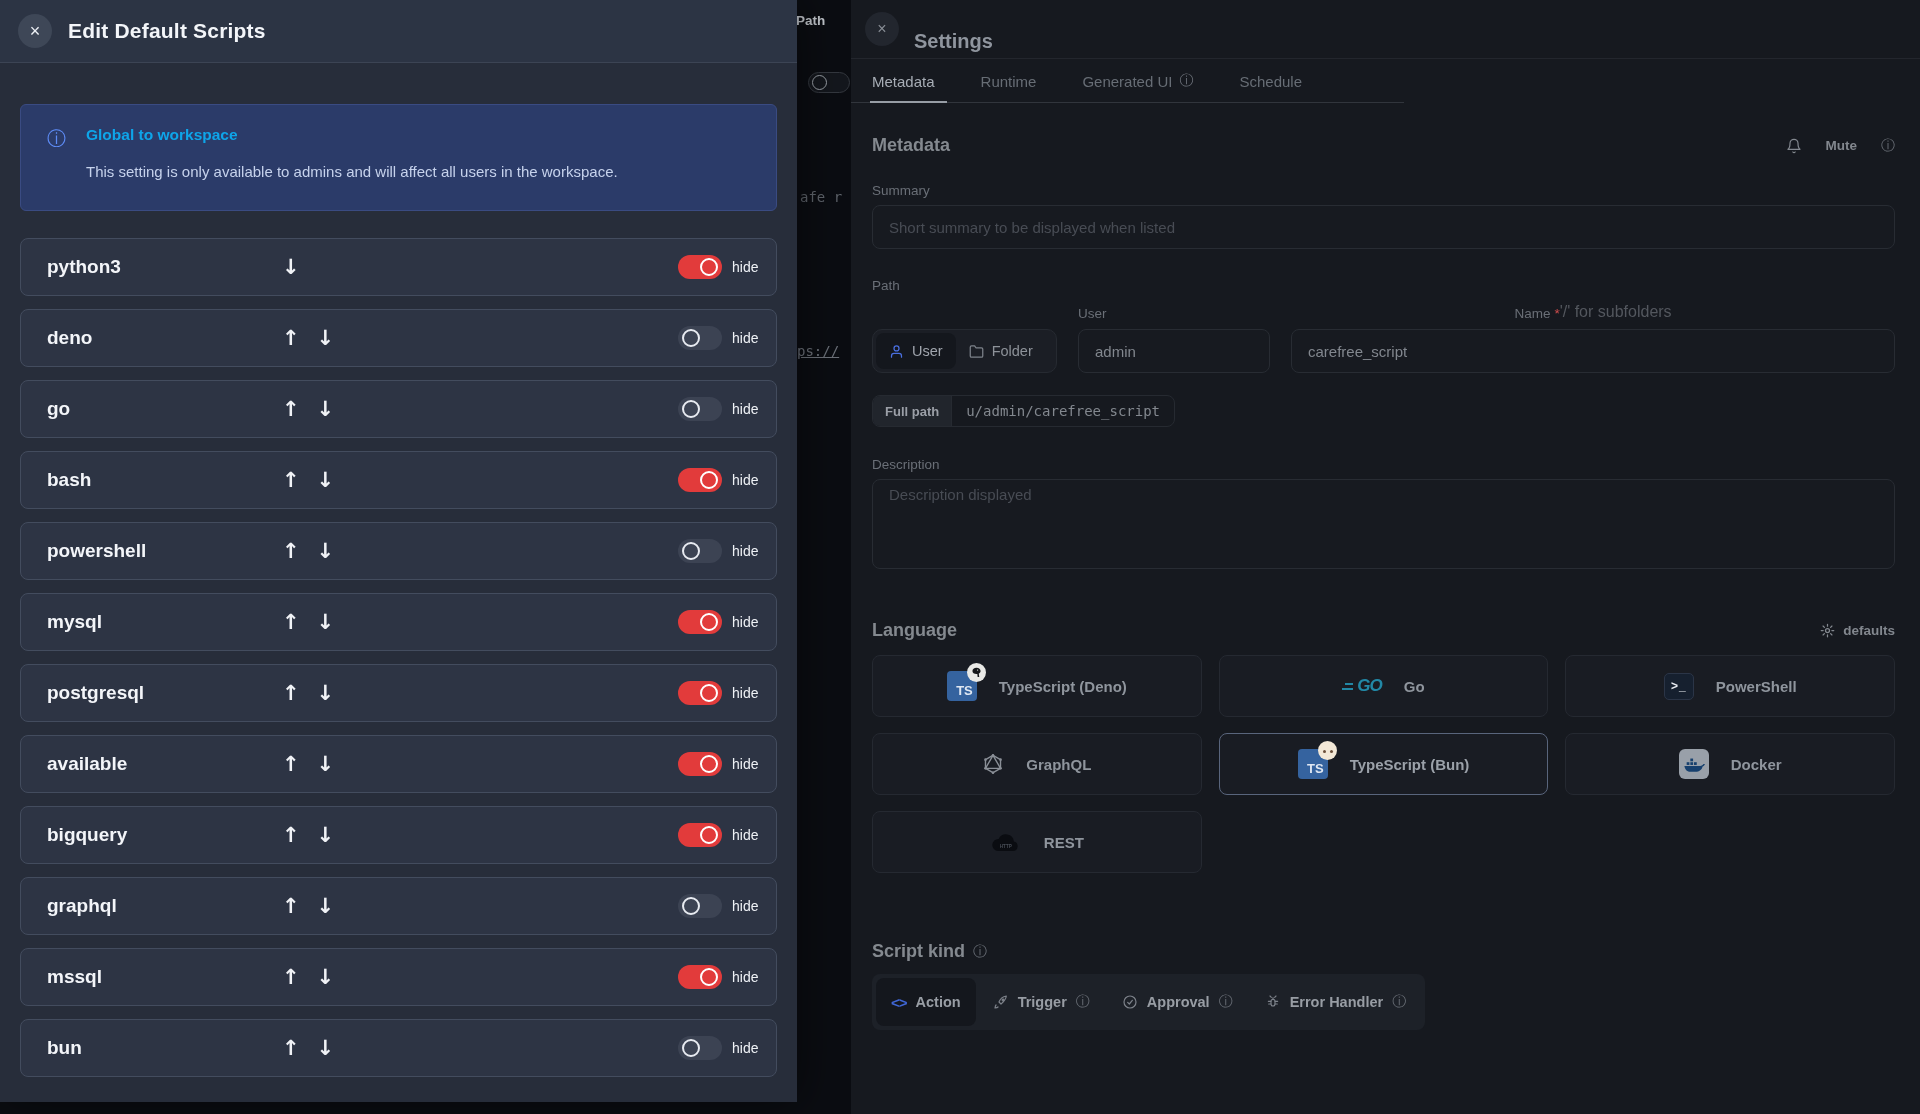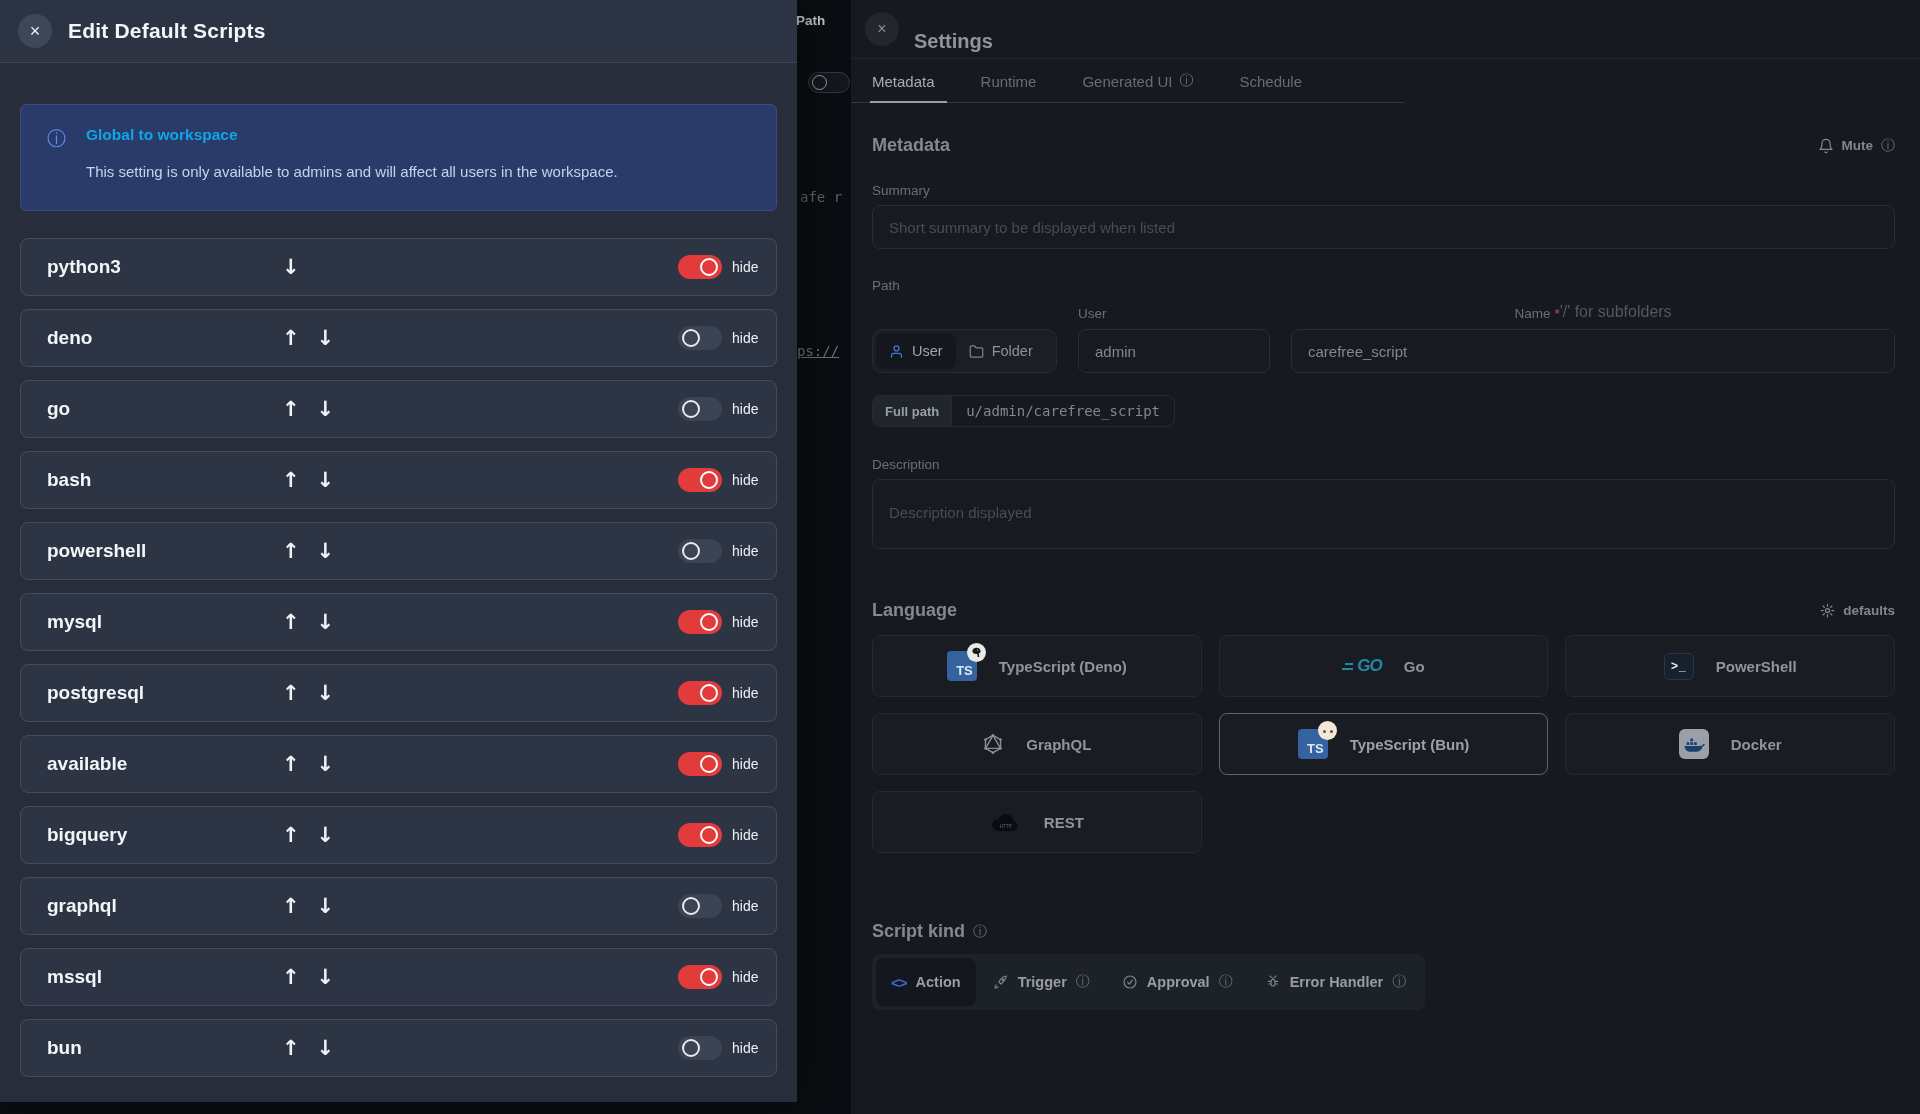--- a/index.html
+++ b/index.html
@@ -47,21 +47,21 @@
   .tabs { position:relative; height:44px; display:flex; align-items:center; gap:46px; padding:0 21px; }
   .tabs::after { content:""; position:absolute; left:0; bottom:0; width:553px; height:1px; background:#31353c; }
   .tab { position:relative; z-index:1; height:100%; display:flex; align-items:center; gap:7px; font-size:15px; color:#676d75; cursor:pointer; }
   .tab.active { color:#a7adb5; }
   .tab.active::after { content:""; position:absolute; left:-2px; right:-12px; bottom:0; height:2px; background:#979da5; }
 
   .rd-content { padding:0 25px 0 21px; }
   .sect-head { display:flex; align-items:center; justify-content:space-between; }
   .sect-title { font-size:18px; font-weight:700; color:#84898f; display:flex; align-items:center; gap:8px; }
   .m-top-meta { margin-top:32px; }
-  .mute { display:flex; align-items:center; gap:8px; font-size:13.5px; font-weight:600; color:#82878e; cursor:pointer; }
+  .mute { display:flex; align-items:center; gap:24px; font-size:13.5px; font-weight:600; color:#82878e; cursor:pointer; }
   .info { font-size:14px; color:#6a6f77; font-family:"DejaVu Sans", sans-serif; font-weight:400; }
 
   .field-label { font-size:13.5px; color:#6a6f77; }
   .lbl-summary { margin-top:27px; }
   .input { width:100%; height:44px; background:#171a20; border:1px solid #282c33; border-radius:8px; padding:0 16px; font-size:15px; color:#82878e; font-family:"Liberation Sans", sans-serif; outline:none; }
   .input::placeholder, textarea::placeholder { color:#484c54; opacity:1; }
   .mt7 { margin-top:7px; }
   .lbl-path { margin-top:29px; }
 
   .path-grid { display:grid; grid-template-columns:185px 192px 1fr; gap:0 21px; margin-top:8px; }
@@ -71,21 +71,21 @@
   .hint { font-size:16px; color:#53575e; }
   .owner-toggle { height:44px; background:#1b1e25; border:1px solid #262a31; border-radius:10px; display:flex; align-items:center; padding:3px; }
   .owner-opt { height:100%; display:flex; align-items:center; gap:8px; padding:0 13px; border-radius:8px; font-size:14.5px; color:#8d9299; cursor:pointer; }
   .owner-opt.selected { background:#14171d; color:#a0a5ad; }
 
   .full-path { margin-top:22px; display:inline-flex; align-items:stretch; height:32px; border:1px solid #262a31; border-radius:8px; overflow:hidden; }
   .fp-label { background:#21252c; border-right:1px solid #262a31; display:flex; align-items:center; padding:0 12px; font-size:13px; font-weight:600; color:#9b9fa7; }
   .fp-value { display:flex; align-items:center; padding:0 14px; font-family:"DejaVu Sans Mono", monospace; font-size:14px; color:#83888f; }
 
   .lbl-desc { margin-top:30px; }
-  .input-area { width:100%; height:70px; background:#171a20; border:1px solid #282c33; border-radius:8px; padding:24px 16px; font-size:15px; color:#82878e; font-family:"Liberation Sans", sans-serif; resize:none; outline:none; }
+  .input-area { width:100%; height:90px; background:#171a20; border:1px solid #282c33; border-radius:8px; padding:6px 16px; font-size:15px; color:#82878e; font-family:"Liberation Sans", sans-serif; resize:none; outline:none; }
 
   .m-top-lang { margin-top:47px; }
   .defaults { display:flex; align-items:center; gap:8px; font-size:13.5px; font-weight:600; color:#82878e; cursor:pointer; }
   .lang-grid { display:grid; grid-template-columns:repeat(3,1fr); gap:16px 17px; margin-top:14px; }
   .lang-btn { height:62px; background:#191c23; border:1px solid #252931; border-radius:8px; display:flex; align-items:center; justify-content:center; gap:22px; font-size:15px; font-weight:700; color:#8f959d; cursor:pointer; }
   .lang-btn.selected { border-color:#59657c; color:#9ba1a9; }
 
   .lang-ic { position:relative; flex:none; display:flex; align-items:center; }
   .ts-tile { width:30px; height:30px; border-radius:4px; background:#35639f; color:#dfe7f2; font-weight:700; font-size:13px; display:flex; align-items:flex-end; justify-content:flex-end; padding:0 4px 3px 0; }
   .badge { position:absolute; top:-8px; right:-9px; width:19px; height:19px; border-radius:50%; }

